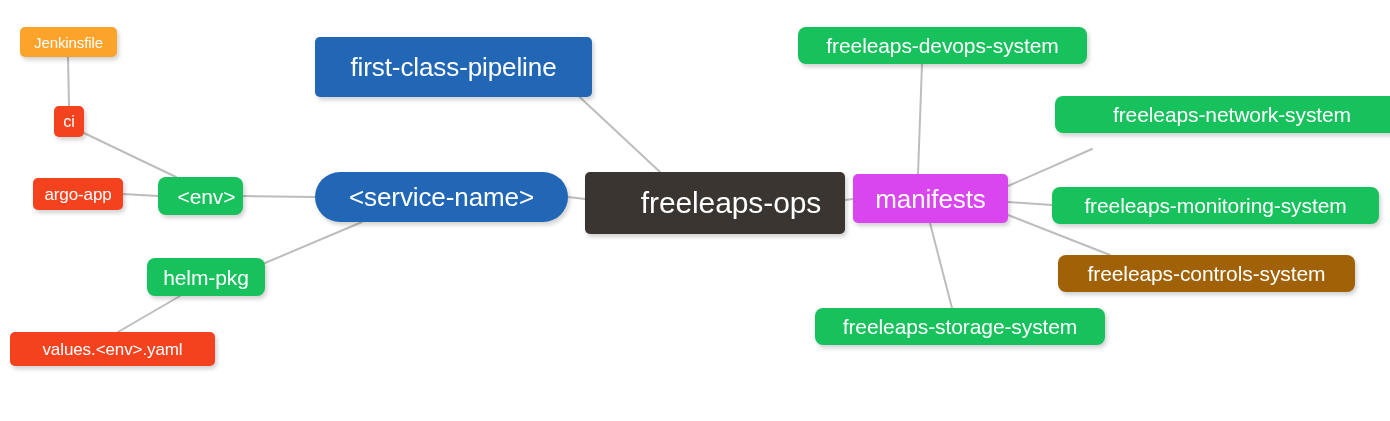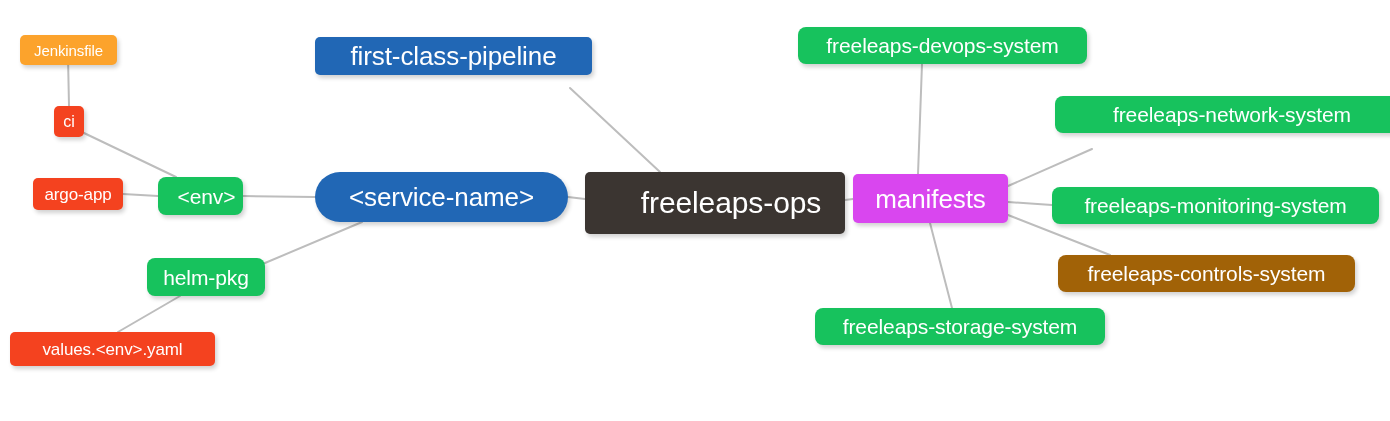--- a/index.html
+++ b/index.html
@@ -44,21 +44,21 @@
   }
   .node-label {
     display: block;
     line-height: 1;
   }
   
   .c-root   { background: #3b3531; }
   .c-blue   { background: #2167b5; }
   .c-green  { background: #17c25d; border-radius: 8px; }
   .c-red    { background: #f4421f; justify-content: center; }
-  .c-orange { background: #fca32c; margin-top: 8px; }
+  .c-orange { background: #fca32c; }
 </style>
 </head>
 <body>
 
 <div id="mindmap">
   <svg id="edge-layer" viewBox="0 0 1390 421" width="1390" height="421" xmlns="http://www.w3.org/2000/svg">
       <line x1="585" y1="199" x2="568" y2="197" stroke="#bdbdbd" stroke-width="2" stroke-linecap="round"></line>
       <line x1="660" y1="172" x2="570" y2="88" stroke="#bdbdbd" stroke-width="2" stroke-linecap="round"></line>
       <line x1="845" y1="200" x2="853" y2="199" stroke="#bdbdbd" stroke-width="2" stroke-linecap="round"></line>
       <line x1="315" y1="197" x2="243" y2="196" stroke="#bdbdbd" stroke-width="2" stroke-linecap="round"></line>
@@ -73,21 +73,21 @@
       <line x1="1008" y1="215" x2="1110" y2="255" stroke="#bdbdbd" stroke-width="2" stroke-linecap="round"></line>
       <line x1="930" y1="223" x2="952" y2="308" stroke="#bdbdbd" stroke-width="2" stroke-linecap="round"></line>
     </svg>
   <div id="node-layer">
       <div class="node c-root" style="left: 585px; top: 172px; width: 260px; height: 62px; background: rgb(59, 53, 49); font-size: 30px; padding-left: 32px;">
         <span class="node-label">freeleaps-ops</span>
       </div>
       <div class="node c-blue" style="left: 315px; top: 172px; width: 253px; height: 50px; background: rgb(33, 103, 181); font-size: 26px; border-radius: 25px;">
         <span class="node-label">&lt;service-name&gt;</span>
       </div>
-      <div class="node c-blue" style="left: 315px; top: 37px; width: 277px; height: 38px; background: rgb(33, 103, 181); font-size: 26px;">
+      <div class="node c-blue" style="left: 315px; top: 37px; width: 277px; height: 60px; background: rgb(33, 103, 181); font-size: 26px;">
         <span class="node-label">first-class-pipeline</span>
       </div>
       <div class="node c-blue" style="left: 853px; top: 174px; width: 155px; height: 49px; background: #d946ef; font-size: 26px;">
         <span class="node-label">manifests</span>
       </div>
       <div class="node c-green" style="left: 158px; top: 177px; width: 85px; height: 38px; background: rgb(23, 194, 93); font-size: 21px; padding-left: 12px;">
         <span class="node-label">&lt;env&gt;</span>
       </div>
       <div class="node c-green" style="left: 147px; top: 258px; width: 118px; height: 38px; background: rgb(23, 194, 93); font-size: 21px;">
         <span class="node-label">helm-pkg</span>

